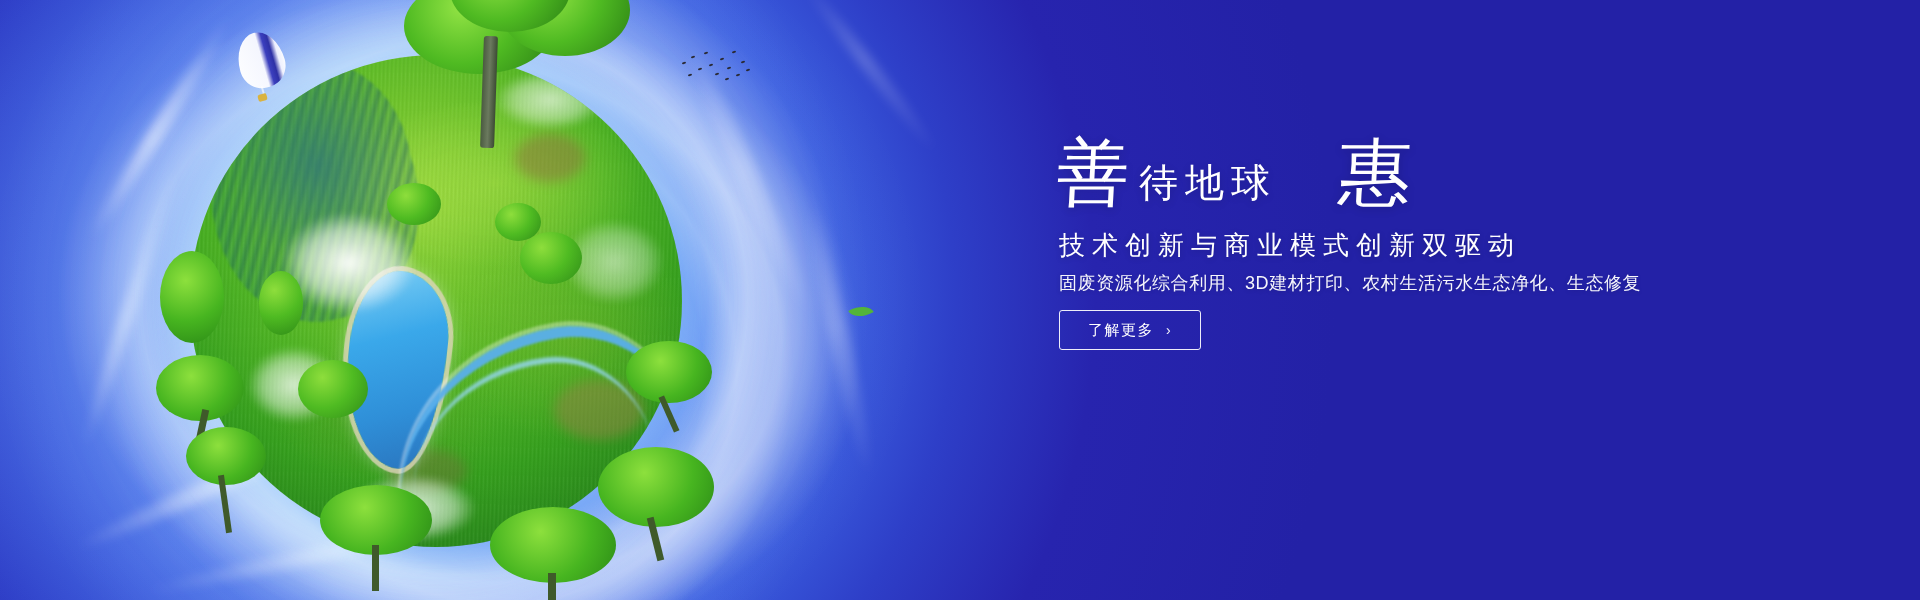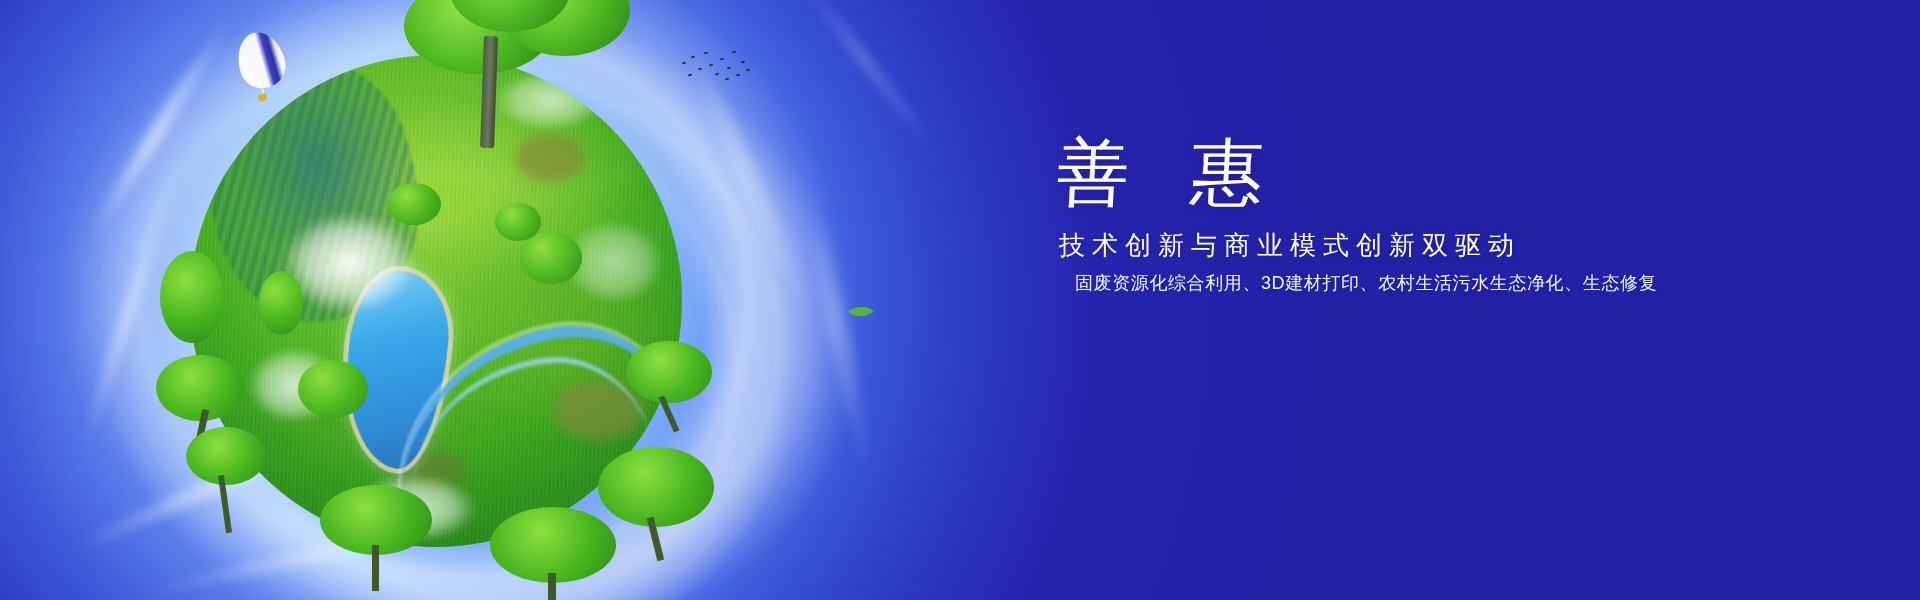--- a/index.html
+++ b/index.html
@@ -199,21 +199,20 @@
     position:absolute; top:228px; left:2px;
     font-size:26px; letter-spacing:7px; font-weight:400;
     color:#ffffff; text-shadow:0 1px 6px rgba(0,0,0,.18);
     white-space:nowrap;
   }
   .desc {
     position:absolute; top:271px; left:2px;
     font-size:18px; letter-spacing:.6px; font-weight:400;
     color:rgba(255,255,255,.96); text-shadow:0 1px 5px rgba(0,0,0,.16);
     white-space:nowrap;
-    margin-left:16px;
   }
   .cta {
     position:absolute; top:310px; left:2px;
     display:inline-flex; align-items:center; justify-content:center;
     gap:12px;
     width:142px; height:40px;
     border:1px solid rgba(255,255,255,.92);
     border-radius:3px;
     background:transparent;
     color:#fff; font-size:15px; letter-spacing:1.5px;
@@ -325,25 +324,30 @@
       <i style="left:66px; top:21px;"></i>
     <i style="left:8px;  top:26px;"></i>
       <i style="left:45px; top:30px;"></i>
   </div>
 
   <div class="content">
 
     <div class="headline">
       <span class="hl-group">
         <span class="hl-big">善</span>
+        <span class="hl-small">待地球</span>
       </span>
       <span class="hl-group">
         <span class="hl-big">惠</span>
       </span>
     </div>
 
     <div class="subtitle">技术创新与商业模式创新双驱动</div>
 
     <div class="desc">固废资源化综合利用、3D建材打印、农村生活污水生态净化、生态修复</div>
 
+    <a href="#" class="cta">
+      <span>了解更多</span>
+      <span class="chev">›</span>
+    </a>
 
   </div>
 </div>
 
 </body></html>

